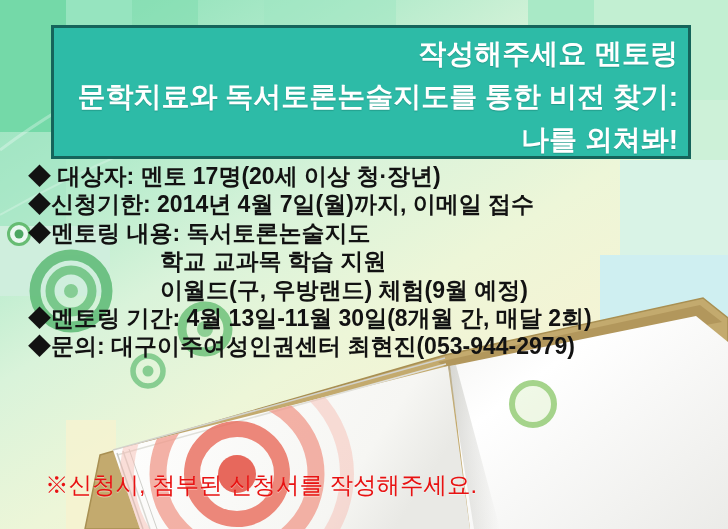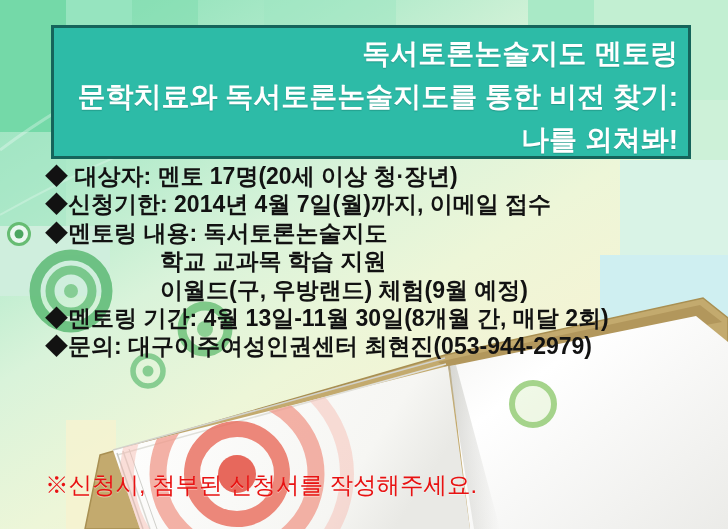--- a/index.html
+++ b/index.html
@@ -16,21 +16,21 @@
     color:#ffffff;text-align:right;padding-right:10px;padding-top:4px;
     font-size:28px;font-weight:700;line-height:43px;
     text-shadow:0 1px 1px rgba(0,60,55,.25);
   }
   
   .body-lines{
     position:absolute;left:0;top:162px;width:728px;z-index:2;
     color:#121212;font-size:23px;font-weight:700;line-height:28.4px;
     white-space:nowrap;
   }
-  .bl{padding-left:45px;}
+  .bl{padding-left:28px;}
   .bl.ind1{padding-left:130px;}
   .bl.ind2{padding-left:160px;}
   .notice{
     position:absolute;left:45px;top:469px;z-index:3;
     color:#e81212;font-size:23.5px;font-weight:400;white-space:nowrap;
     text-shadow:0 1px 0 rgba(255,255,255,.4);
   }
 </style>
 </head>
 <body>
@@ -124,21 +124,21 @@
         <circle cx="237" cy="474" r="19" fill="#e4584a" opacity="0.9"></circle>
       </g>
     </g>
 
     <g opacity="0.85">
       <circle cx="533" cy="404" r="21" fill="#cdeab0" fill-opacity="0.35" stroke="#96cd78" stroke-width="6"></circle>
     </g>
   </svg>
 
   <div class="header-box">
-    <div>독서토론논술지도 멘토링</div>
+    <div>작성해주세요 멘토링</div>
     <div>문학치료와 독서토론논술지도를 통한 비전 찾기:</div>
     <div>나를 외쳐봐!</div>
   </div>
 
   <div class="body-lines">
     <div class="bl">◆ 대상자: 멘토 17명(20세 이상 청·장년)</div>
     <div class="bl">◆신청기한: 2014년 4월 7일(월)까지, 이메일 접수</div>
     <div class="bl">◆멘토링 내용: 독서토론논술지도</div>
     <div class="bl ind2">학교 교과목 학습 지원</div>
     <div class="bl ind2">이월드(구, 우방랜드) 체험(9월 예정)</div>

